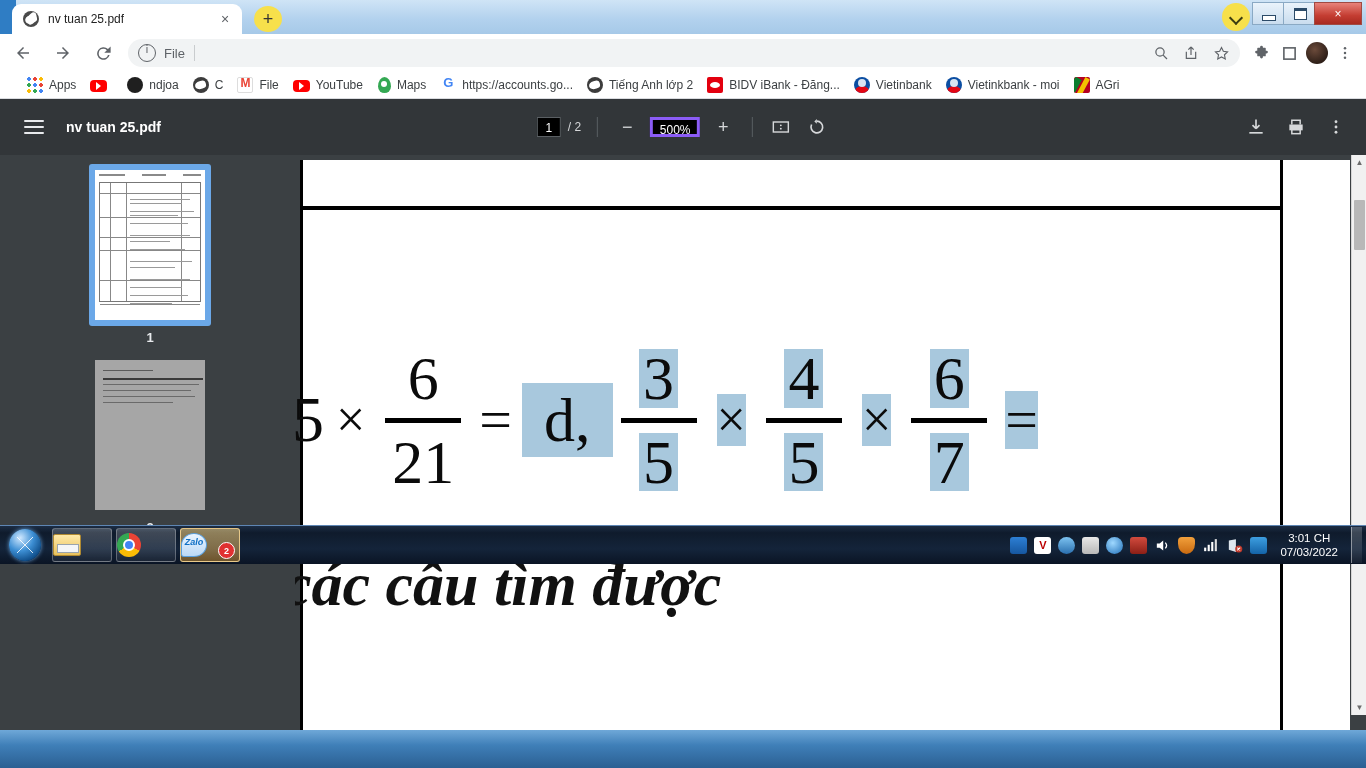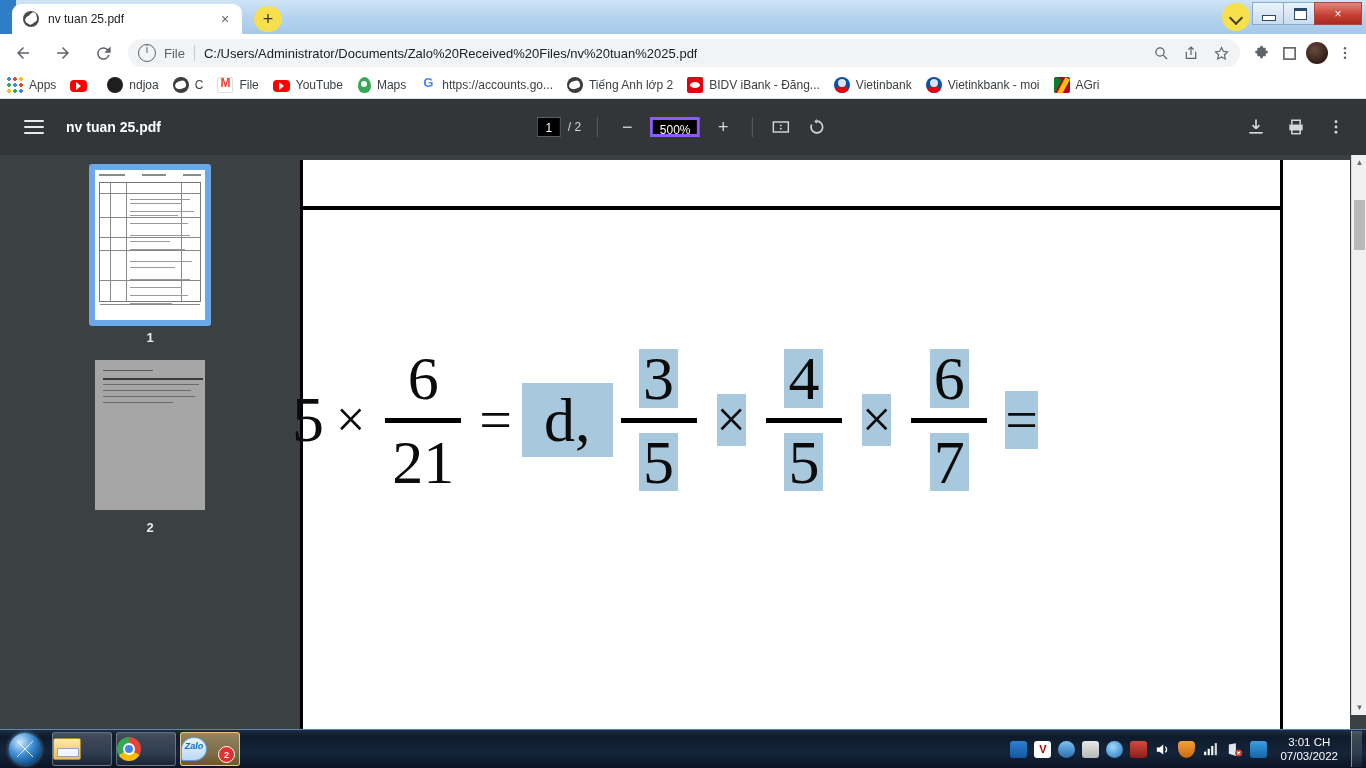--- a/index.html
+++ b/index.html
@@ -2,21 +2,21 @@
 <html><head>
 <meta charset="utf-8">
 <style>
   html,body{margin:0;padding:0;}
   body{
     width:1366px;height:768px;overflow:hidden;
     font-family:"Liberation Sans", sans-serif;
     background:#d6e7f5;
     -webkit-font-smoothing:antialiased;
   }
-  .app{position:relative;width:1366px;height:768px;}
+  .app{position:relative;width:1366px;height:564px;}
 
   
   .tabstrip{
     position:absolute;left:0;top:0;width:1366px;height:34px;
     background:linear-gradient(180deg,#b9d6ef 0%,#a9cbe9 100%);
     overflow:hidden;
   }
   .tabstrip .glass{
     position:absolute;left:0;top:0;width:1366px;height:34px;
     background:linear-gradient(180deg,#cfe4f6 0,#b3d2ee 55%,#a6c9e8 100%);
@@ -144,21 +144,21 @@
     background:radial-gradient(circle at 40% 35%,#6b4a3a 0,#2e1f18 70%);
     flex:none;
   }
 
   
   .bmbar{
     position:absolute;left:0;top:72px;width:1366px;height:27px;
     background:#fff;display:flex;align-items:center;
     border-bottom:1px solid #dadce0;
     font-size:12px;color:#3c4043;
-    padding-left:0;box-sizing:border-box;
+    padding-left:20px;box-sizing:border-box;
   }
   .bm{display:flex;align-items:center;height:22px;padding:0 7px;white-space:nowrap;}
   .bm .lbl{margin-left:6px;}
   .bmico{width:16px;height:16px;flex:none;position:relative;}
   .ico-apps{
     background:
       radial-gradient(circle 2px at 2px 2px,#4285f4 99%,transparent 100%),
       radial-gradient(circle 2px at 8px 2px,#ea4335 99%,transparent 100%),
       radial-gradient(circle 2px at 14px 2px,#fbbc05 99%,transparent 100%),
       radial-gradient(circle 2px at 2px 8px,#34a853 99%,transparent 100%),
@@ -517,21 +517,20 @@
     <div class="navbtn">
       <svg width="19" height="19" viewBox="0 0 24 24">
           <path d="M17.65 6.35A8 8 0 1 0 19.73 14h-2.1A6 6 0 1 1 12 6a5.96 5.96 0 0 1 4.22 1.78L13 11h8V3z" fill="currentColor"></path>
         </svg>
     </div>
 
     <div class="omnibox">
       <span class="infoicon"></span>
       <span class="filelbl">File</span>
       <span class="sep"></span>
-      <span class="urltext">C:/Users/Administrator/Documents/Zalo%20Received%20Files/nv%20tuan%2025.pdf</span>
       <span class="rightic">
         <span class="icbtn">
           <svg width="16" height="16" viewBox="0 0 24 24">
               <circle cx="10.5" cy="10.5" r="6.2" fill="none" stroke="currentColor" stroke-width="1.9"></circle>
               <path d="M15.2 15.2L21 21" stroke="currentColor" stroke-width="1.9" fill="none"></path>
             </svg>
         </span>
         <span class="icbtn">
           <svg width="16" height="16" viewBox="0 0 24 24">
               <path d="M5 10v10h14V10" fill="none" stroke="currentColor" stroke-width="1.8"></path>
@@ -773,20 +772,21 @@
             <span class="frac">
               <span class="n hl">6</span>
               <span class="bar"></span>
               <span class="d hl">7</span>
             </span>
             <span class="eq hl">=</span>
           </div>
         </div>
 
         <div class="vntext">
+          <div class="vnline" style="margin-left:-16px;">các câu tìm được</div>
         </div>
       </div>
     </div>
   </div>
 
   <div class="vscroll">
     <div class="up">▲</div>
     <div class="thumbv"></div>
     <div class="down">▼</div>
   </div>

